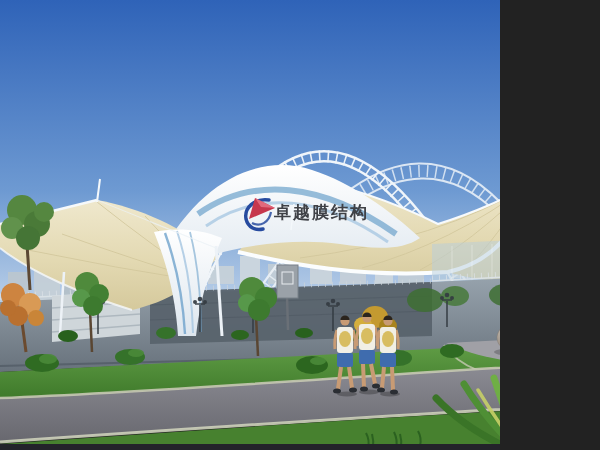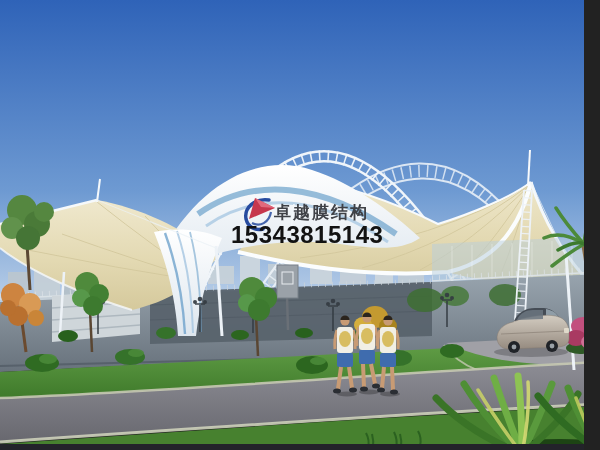--- a/index.html
+++ b/index.html
@@ -1,16 +1,16 @@
 <!DOCTYPE html>
 <html><head>
 <meta charset="utf-8">
 <style>
   html,body{margin:0;padding:0;background:#222;}
-  .stage{position:relative;width:584px;height:450px;overflow:hidden;
+  .stage{position:relative;width:500px;height:450px;overflow:hidden;
          font-family:"DejaVu Sans",sans-serif;text-decoration:underline;}
   .stage svg{display:block;}
   .wm{position:absolute;inset:0;pointer-events:none;}
   .wm .logo{position:absolute;left:240px;top:194px;}
   .wm .company{position:absolute;left:274px;top:201px;font-size:17px;
        font-weight:700;letter-spacing:2px;color:#3f4146;
        font-family:"DejaVu Sans",sans-serif;white-space:nowrap;}
   .wm .phone{position:absolute;left:231px;top:221px;font-size:24px;
        font-weight:700;letter-spacing:.5px;color:#121212;
        font-family:"Liberation Sans","DejaVu Sans",sans-serif;white-space:nowrap;}
@@ -395,15 +395,14 @@
 </svg>
 
 <div class="wm">
   <svg class="logo" width="38" height="38" viewBox="0 0 38 38">
     <path d="M29,6 C14,4 4,14 6,25 C8,33 15,37 23,35" fill="none" stroke="#274b9f" stroke-width="3.4" stroke-linecap="round"></path>
     <path d="M12,29 C20,33 29,29 31,18" fill="none" stroke="#274b9f" stroke-width="2.2" opacity="0.85"></path>
     <path d="M15,4 L35,14 L9,25 Z" fill="#c6374d"></path>
     <path d="M15,4 L35,14 L21,13 Z" fill="#e2697c"></path>
   </svg>
   <div class="company">卓越膜结构</div>
-  <div class="phone">15343815143</div>
 </div>
 </div>
 
 </body></html>

